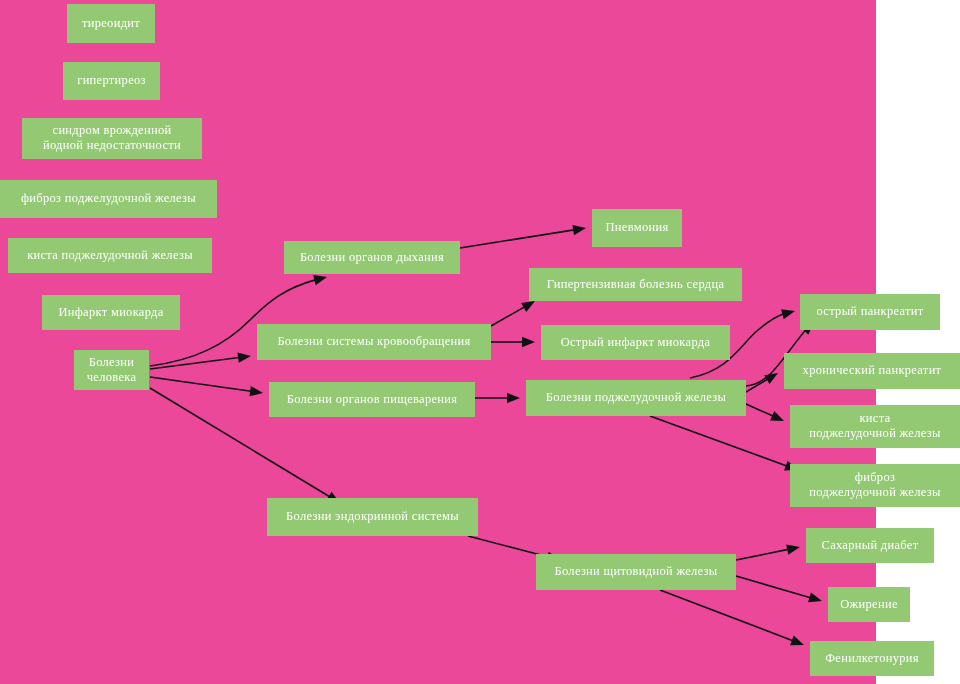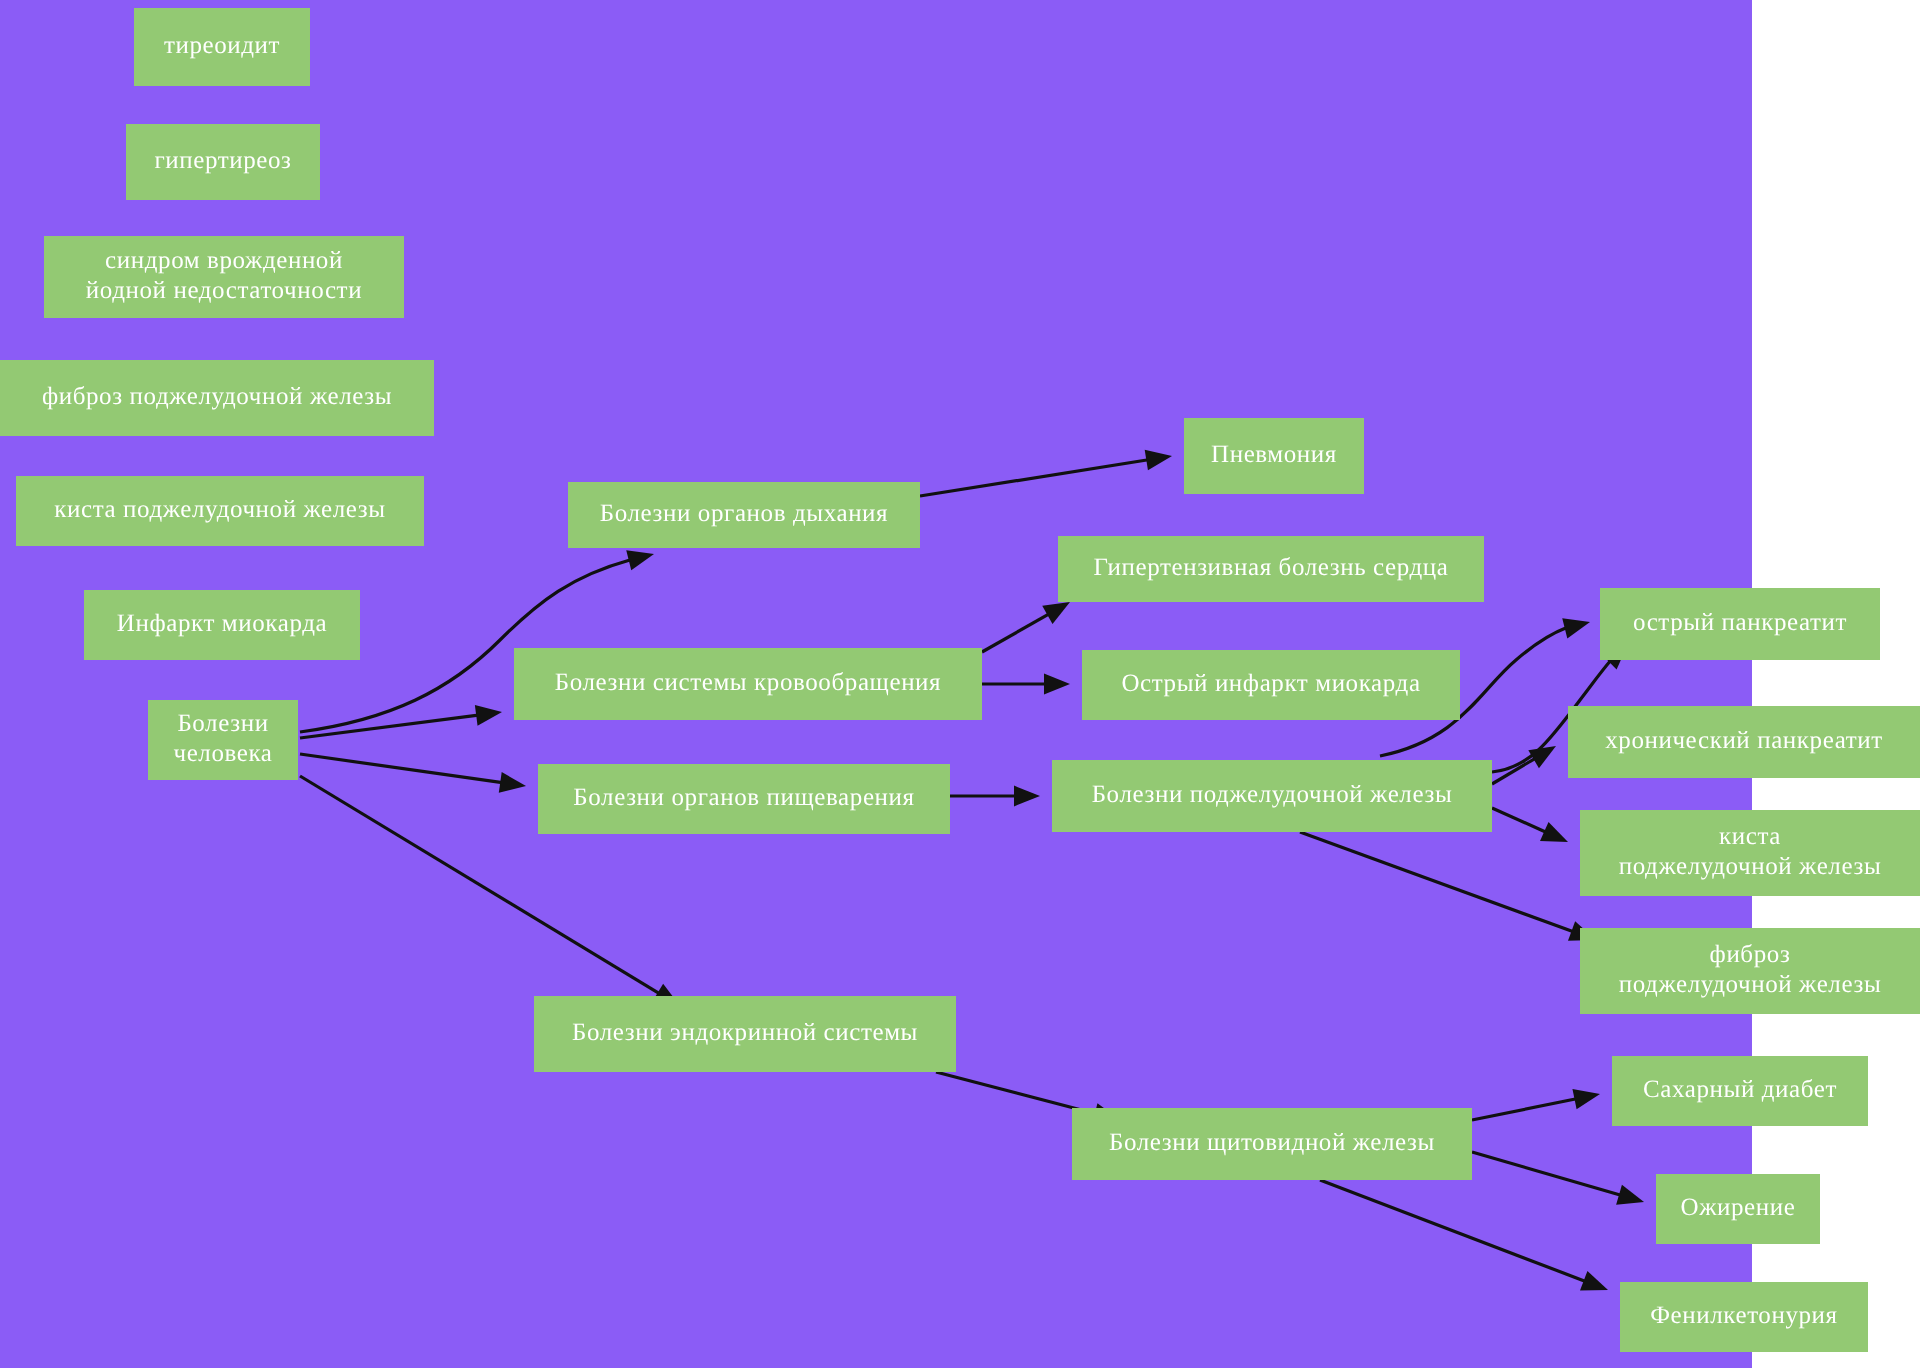--- a/index.html
+++ b/index.html
@@ -11,21 +11,21 @@
   body {
     width: 960px;
     height: 684px;
     font-family: "Liberation Serif", "DejaVu Serif", serif;
     overflow: hidden;
   }
   #diagram-root {
     position: relative;
     width: 876px;
     height: 684px;
-    background: #8b5cf6;
+    background: #ec4899;
   }
   svg#graph {
     position: absolute;
     top: 0;
     left: 0;
     width: 960px;
     height: 684px;
     display: block;
   }
   .node-rect {

